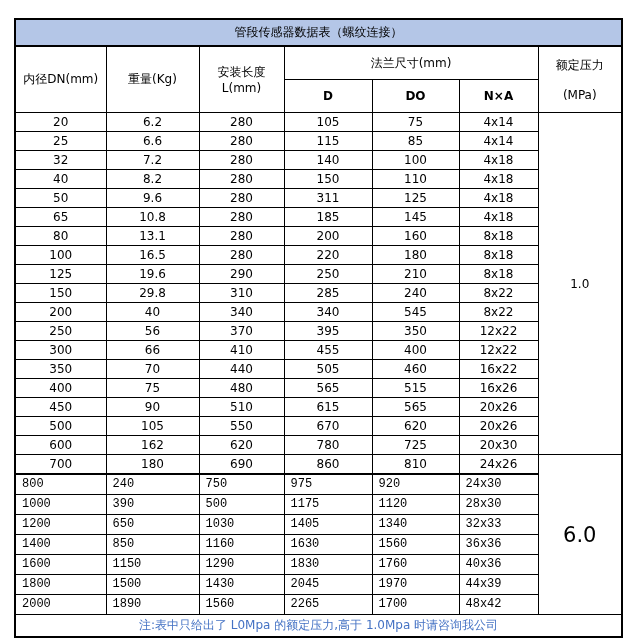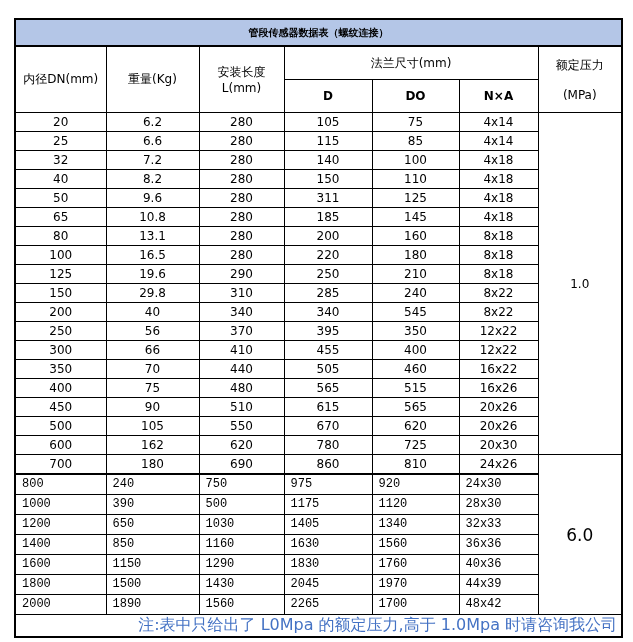--- a/index.html
+++ b/index.html
@@ -20,38 +20,38 @@
     text-align:center;
     vertical-align:middle;
     font-size:12px;
     padding:0 4px;
     overflow:hidden;
     white-space:nowrap;
   }
   .c1{width:91px}.c2{width:93px}.c3{width:85px}.c4{width:88px}.c5{width:87px}.c6{width:79px}.c7{width:84px}
   tr.title-row td{
     background:var(--title_bg,#B4C6E7);
-    font-weight:bold;
-    font-size:10px;
+    font-weight:normal;
+    font-size:12px;
     height:25px;
     border-bottom-width:2px;
   }
   tr.head-row1 td{height:32px;font-size:12px;}
   tr.head-row2 td{height:32px;font-weight:bold;font-size:12px;}
   td.pressure-head .line2{margin-top:14px;}
   tr.data-row.g1 td{height:18px;line-height:18px;}
   tr.data-row.g2 td{height:19px;line-height:19px;text-align:left;padding-left:6px;font-family:Liberation Mono, monospace;}
   tr.thick-top td{border-top-width:2px;}
   td.pressure{text-align:center;padding-left:4px !important;}
-  td.pressure.big{font-size:17px;}
+  td.pressure.big{font-size:21px;}
   tr.note-row td{
     height:21px;
     color:var(--note_text,#4472C4);
-    font-size:16px;
-    text-align:right;
+    font-size:12px;
+    text-align:center;
   }
 </style>
 </head>
 <body>
 
 <div class="page">
   <table class="data-table">
     <colgroup>
       <col class="c1">
         <col class="c2">

